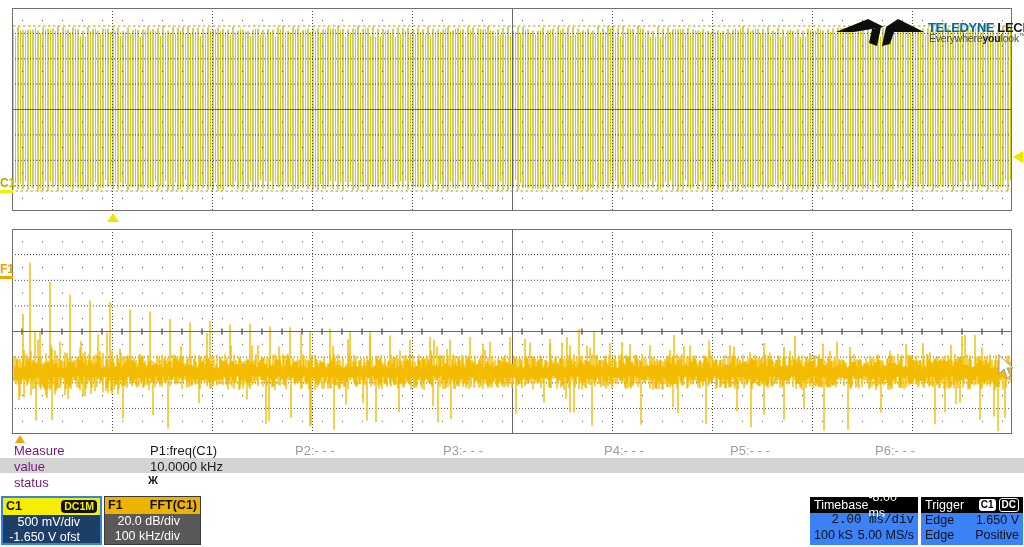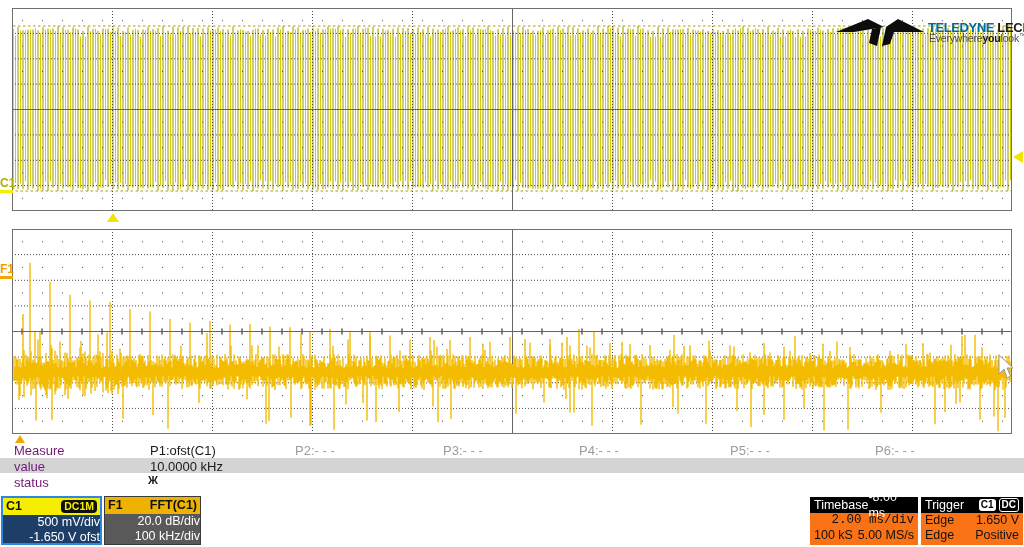--- a/index.html
+++ b/index.html
@@ -30,29 +30,29 @@
   #value-band{position:absolute;left:0;top:458px;width:1024px;height:15px;background:#d4d4d4;}
   .pcol{position:absolute;font-size:13px;white-space:nowrap;}
   .pcol.inactive{color:#9c9c9c;}
   .pcol.active{color:#1a1a1a;}
   #p1-value{position:absolute;left:150px;top:459px;font-size:13px;color:#1a1a1a;}
   #p1-status{position:absolute;left:148px;top:474px;font-size:11px;font-weight:bold;color:#1a1a1a;}
   
   .descbox{position:absolute;top:496px;height:49px;box-sizing:border-box;font-size:12.5px;}
   .descbox .hdr{height:17px;line-height:17px;display:flex;justify-content:space-between;align-items:center;
                 padding:0 3px;box-sizing:border-box;font-weight:bold;color:#111;}
-  .descbox .bodyln{height:15px;line-height:15px;text-align:right;padding-right:0;color:#fff;}
+  .descbox .bodyln{height:15px;line-height:15px;text-align:right;padding-right:20px;color:#fff;}
   #box-c1{left:1px;width:101px;border:2px solid #2e86e0;background:#1d3e66;}
   #box-c1 .hdr{background:#f6ee00;}
   #badge-dc1m{background:#101010;color:#f6ee00;font-size:10.5px;font-weight:bold;border-radius:4px;
               padding:0 3px;line-height:13px;}
   #box-f1{left:104px;width:97px;border:1px solid #3a3a3a;background:#595959;}
   #box-f1 .hdr{background:#eeb200;}
   #box-f1 .hdr .fn{font-weight:bold;margin-left:12px;}
-  .graybox{position:absolute;top:497px;height:48px;box-sizing:border-box;font-size:12.5px;background:#f97316;color:#111;}
+  .graybox{position:absolute;top:497px;height:48px;box-sizing:border-box;font-size:12.5px;background:#3b82f6;color:#111;}
   .graybox .hdr{height:16px;line-height:16px;background:#000;color:#fff;display:flex;
                 justify-content:space-between;align-items:center;padding:0 4px;box-sizing:border-box;}
   .graybox .row{height:15px;line-height:15px;display:flex;justify-content:space-between;padding:0 4px;}
   .graybox .row.right{justify-content:flex-end;font-family:Liberation Mono, monospace;}
   #box-tb{left:810px;width:108px;}
   #box-trig{left:921px;width:102px;}
   .chip{font-size:10px;font-weight:bold;border-radius:3px;padding:0 2px;line-height:12px;margin-left:3px;}
   .chip.c1{background:#fff;color:#000;}
   .chip.dc{background:#000;color:#fff;border:1px solid #fff;}
   #cursor{position:absolute;left:998px;top:354px;}
@@ -250,24 +250,24 @@
       <span>Everywhere</span><b>you</b><span>look</span><span class="tm">™</span>
     </div>
   </div>
 
   <div id="value-band"></div>
 
   <div class="mrow-label" style="top:443px;">Measure</div>
   <div class="mrow-label" style="top:459px;">value</div>
   <div class="mrow-label" style="top:475px;">status</div>
 
-  <div class="pcol active" style="left:150px;top:443px;">P1:ofst(C1)</div>
+  <div class="pcol active" style="left:150px;top:443px;">P1:freq(C1)</div>
   <div class="pcol inactive" style="left:295px;top:443px;">P2:- - -</div>
   <div class="pcol inactive" style="left:443px;top:443px;">P3:- - -</div>
-  <div class="pcol inactive" style="left:579px;top:443px;text-align:center;">P4:- - -</div>
+  <div class="pcol inactive" style="left:604px;top:443px;text-align:center;">P4:- - -</div>
   <div class="pcol inactive" style="left:730px;top:443px;">P5:- - -</div>
   <div class="pcol inactive" style="left:875px;top:443px;">P6:- - -</div>
 
   <div id="p1-value">10.0000 kHz</div>
   <div id="p1-status">Ж</div>
 
   <div id="box-c1" class="descbox">
     <div class="hdr">
       <span>C1</span>
       <span id="badge-dc1m">DC1M</span>

